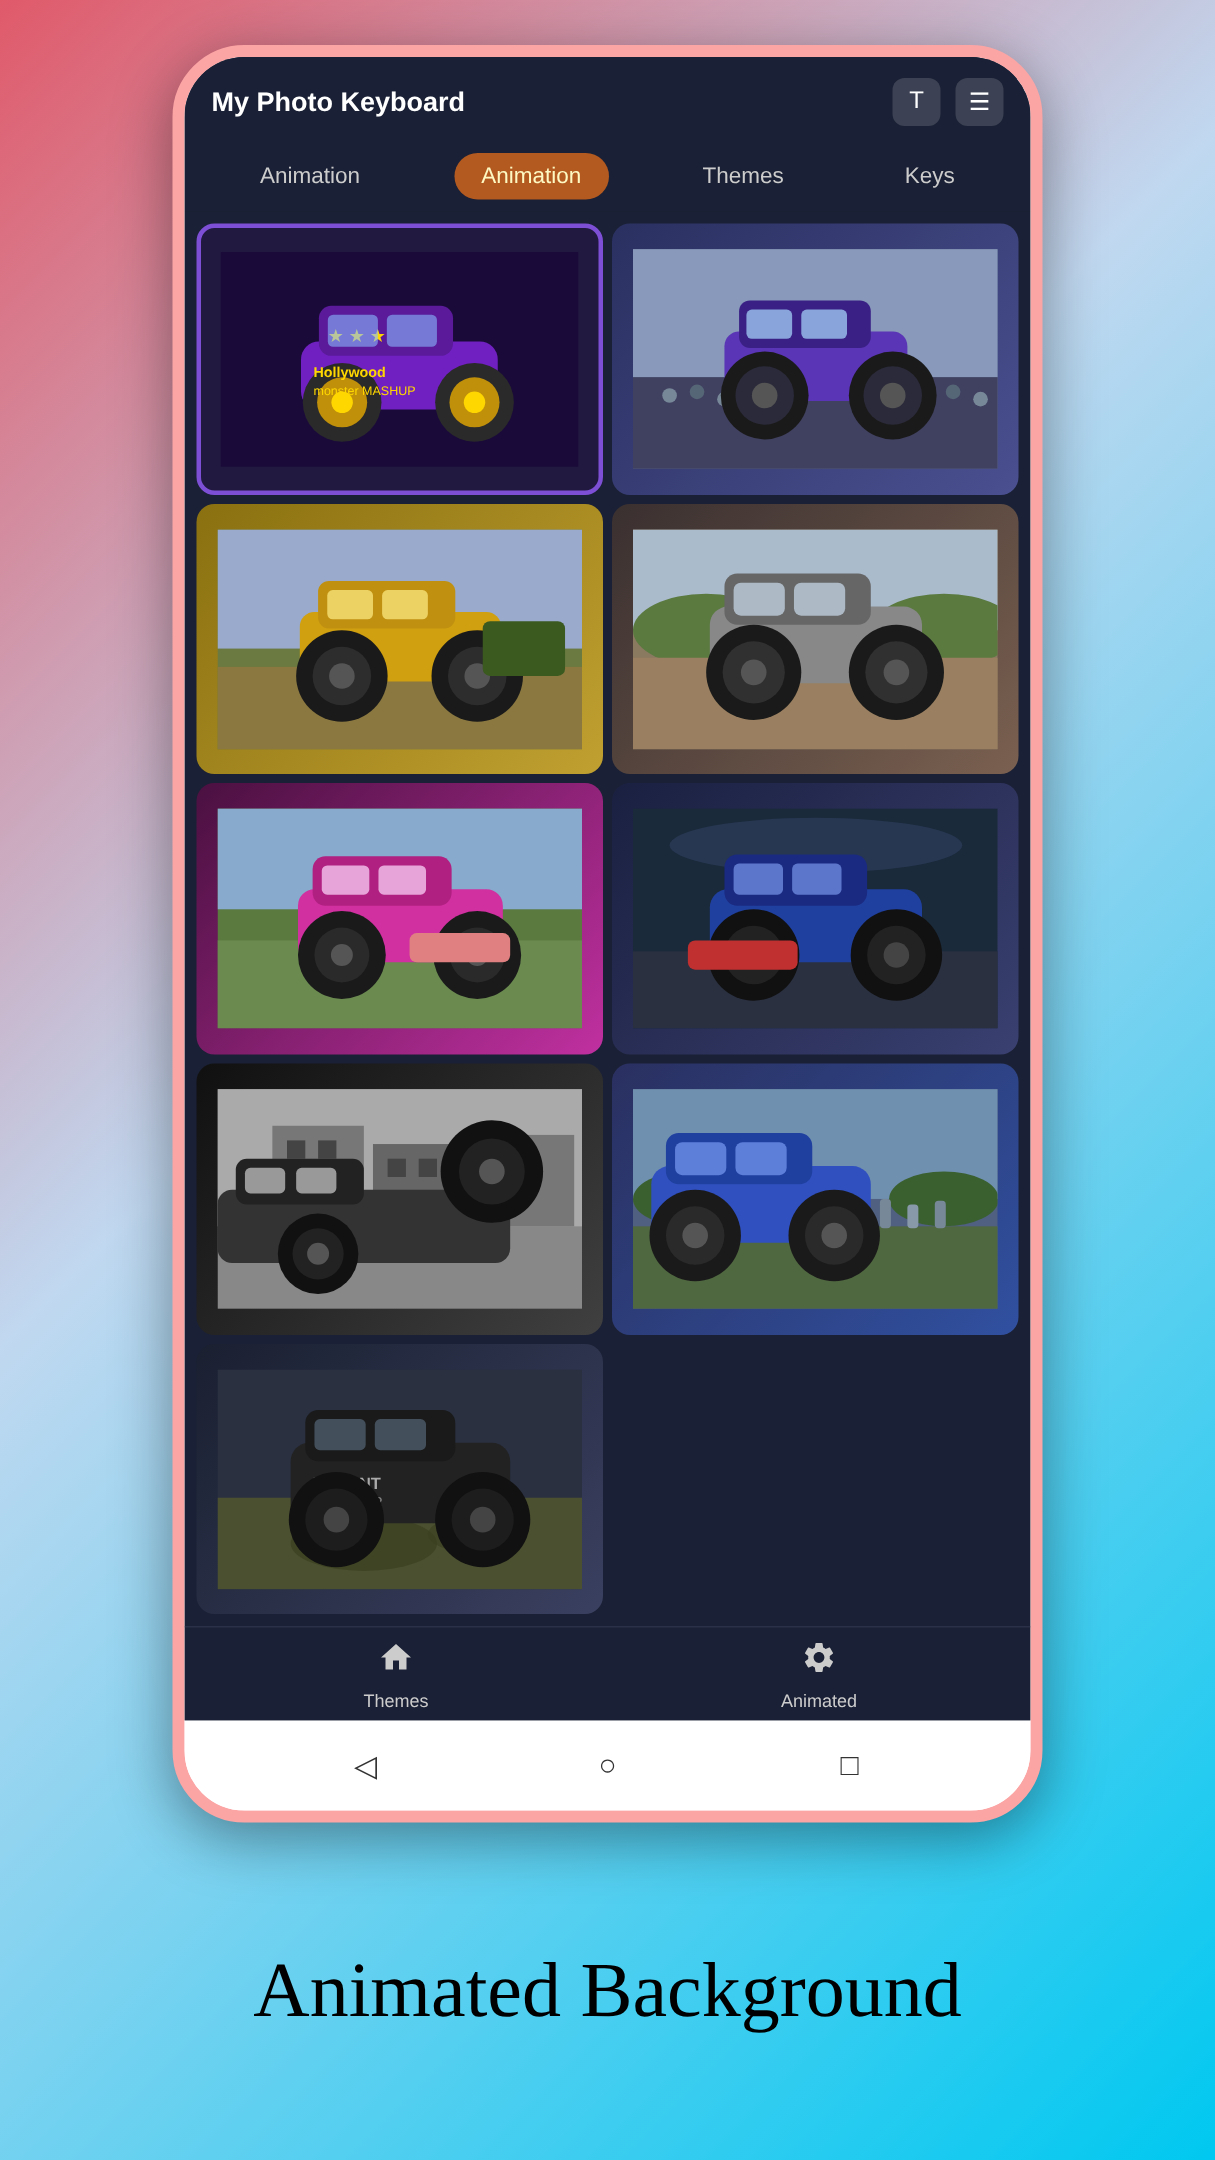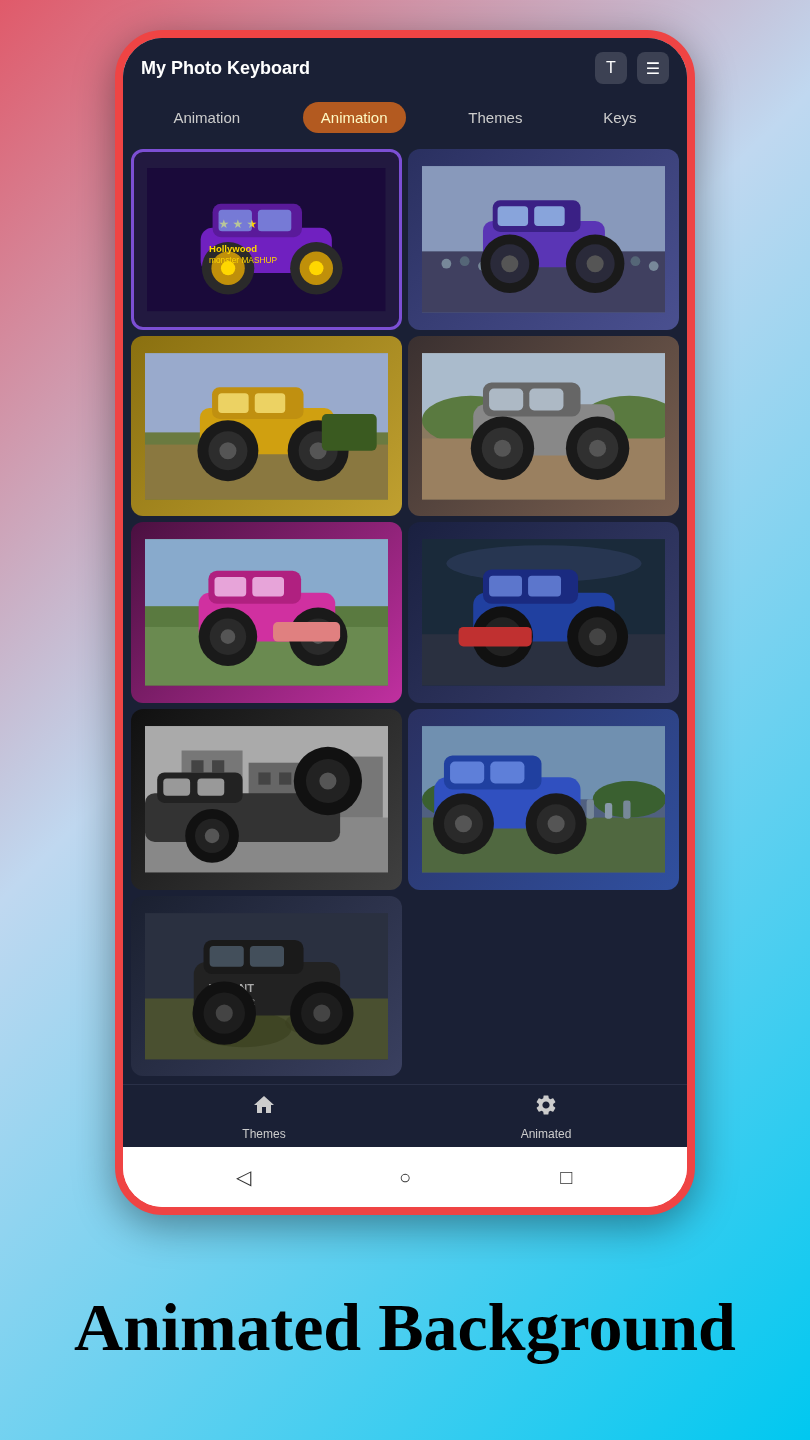--- a/index.html
+++ b/index.html
@@ -18,21 +18,21 @@
 
     .phone-wrapper {
       position: relative;
       margin-top: 30px;
       width: 580px;
       min-height: 1150px;
       background: #fff;
       border-radius: 48px;
       box-shadow: 0 10px 40px rgba(0,0,0,0.4);
       overflow: hidden;
-      border: 8px solid #ef4444;
+      border: 8px solid #fca5a5;
     }
 
     .phone-screen {
       width: 100%;
       background: #1a2035;
       display: flex;
       flex-direction: column;
       overflow: hidden;
     }
 
@@ -167,22 +167,22 @@
     
     .bottom-text-area {
       flex: 1;
       display: flex;
       align-items: center;
       justify-content: center;
       padding: 30px 40px;
     }
 
     .bottom-heading {
-      font-size: 68px;
-      font-weight: 700;
+      font-size: 52px;
+      font-weight: 400;
       color: #000;
       font-family: Georgia, 'Times New Roman', serif;
       text-align: center;
       line-height: 1.1;
     }
 
     
     .truck-1 { background: linear-gradient(135deg, #4a6e2a, #8aab50); }
     .truck-2 { background: linear-gradient(135deg, #1e0a4a, #6a35c0); }
     .truck-3 { background: linear-gradient(135deg, #2a3060, #4a5090); }

